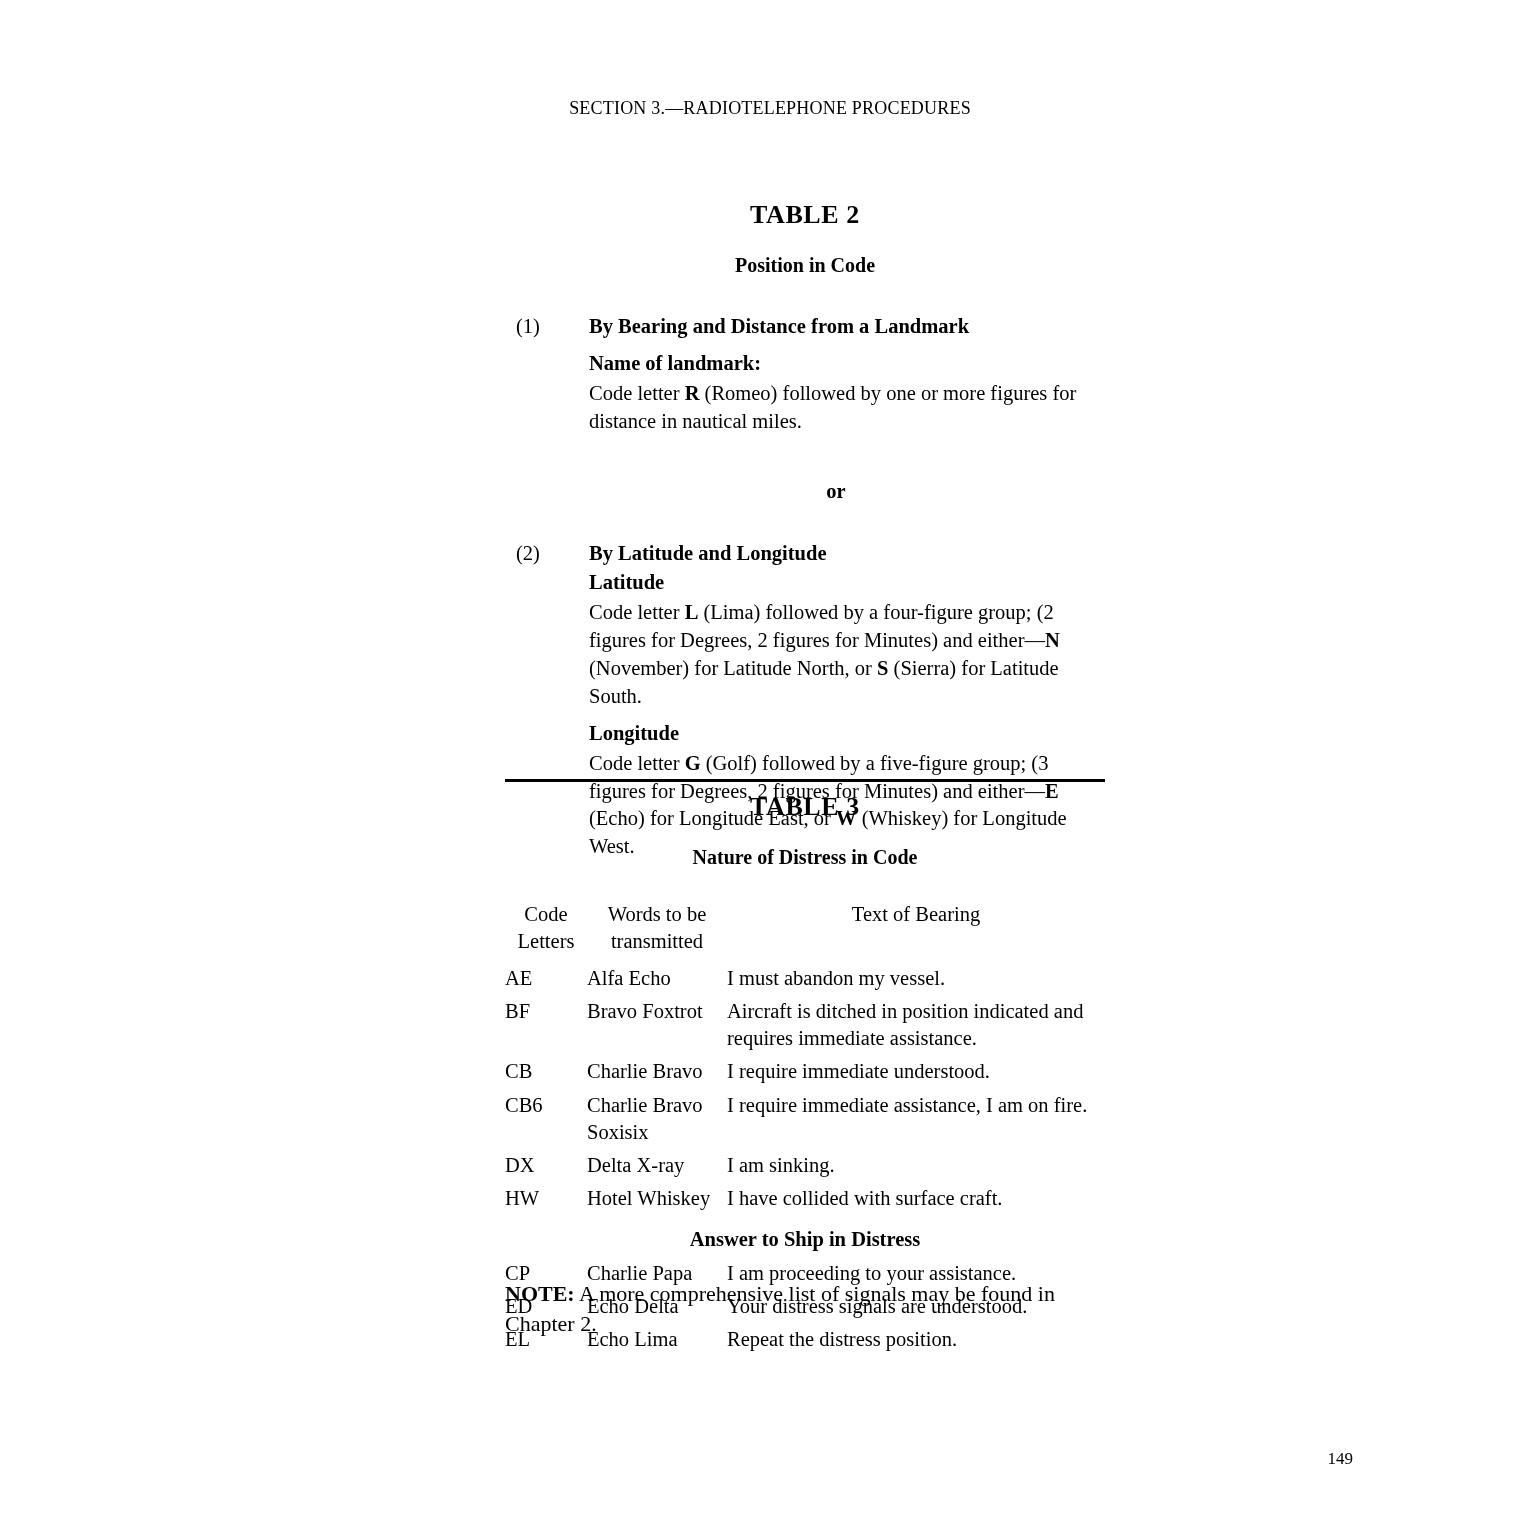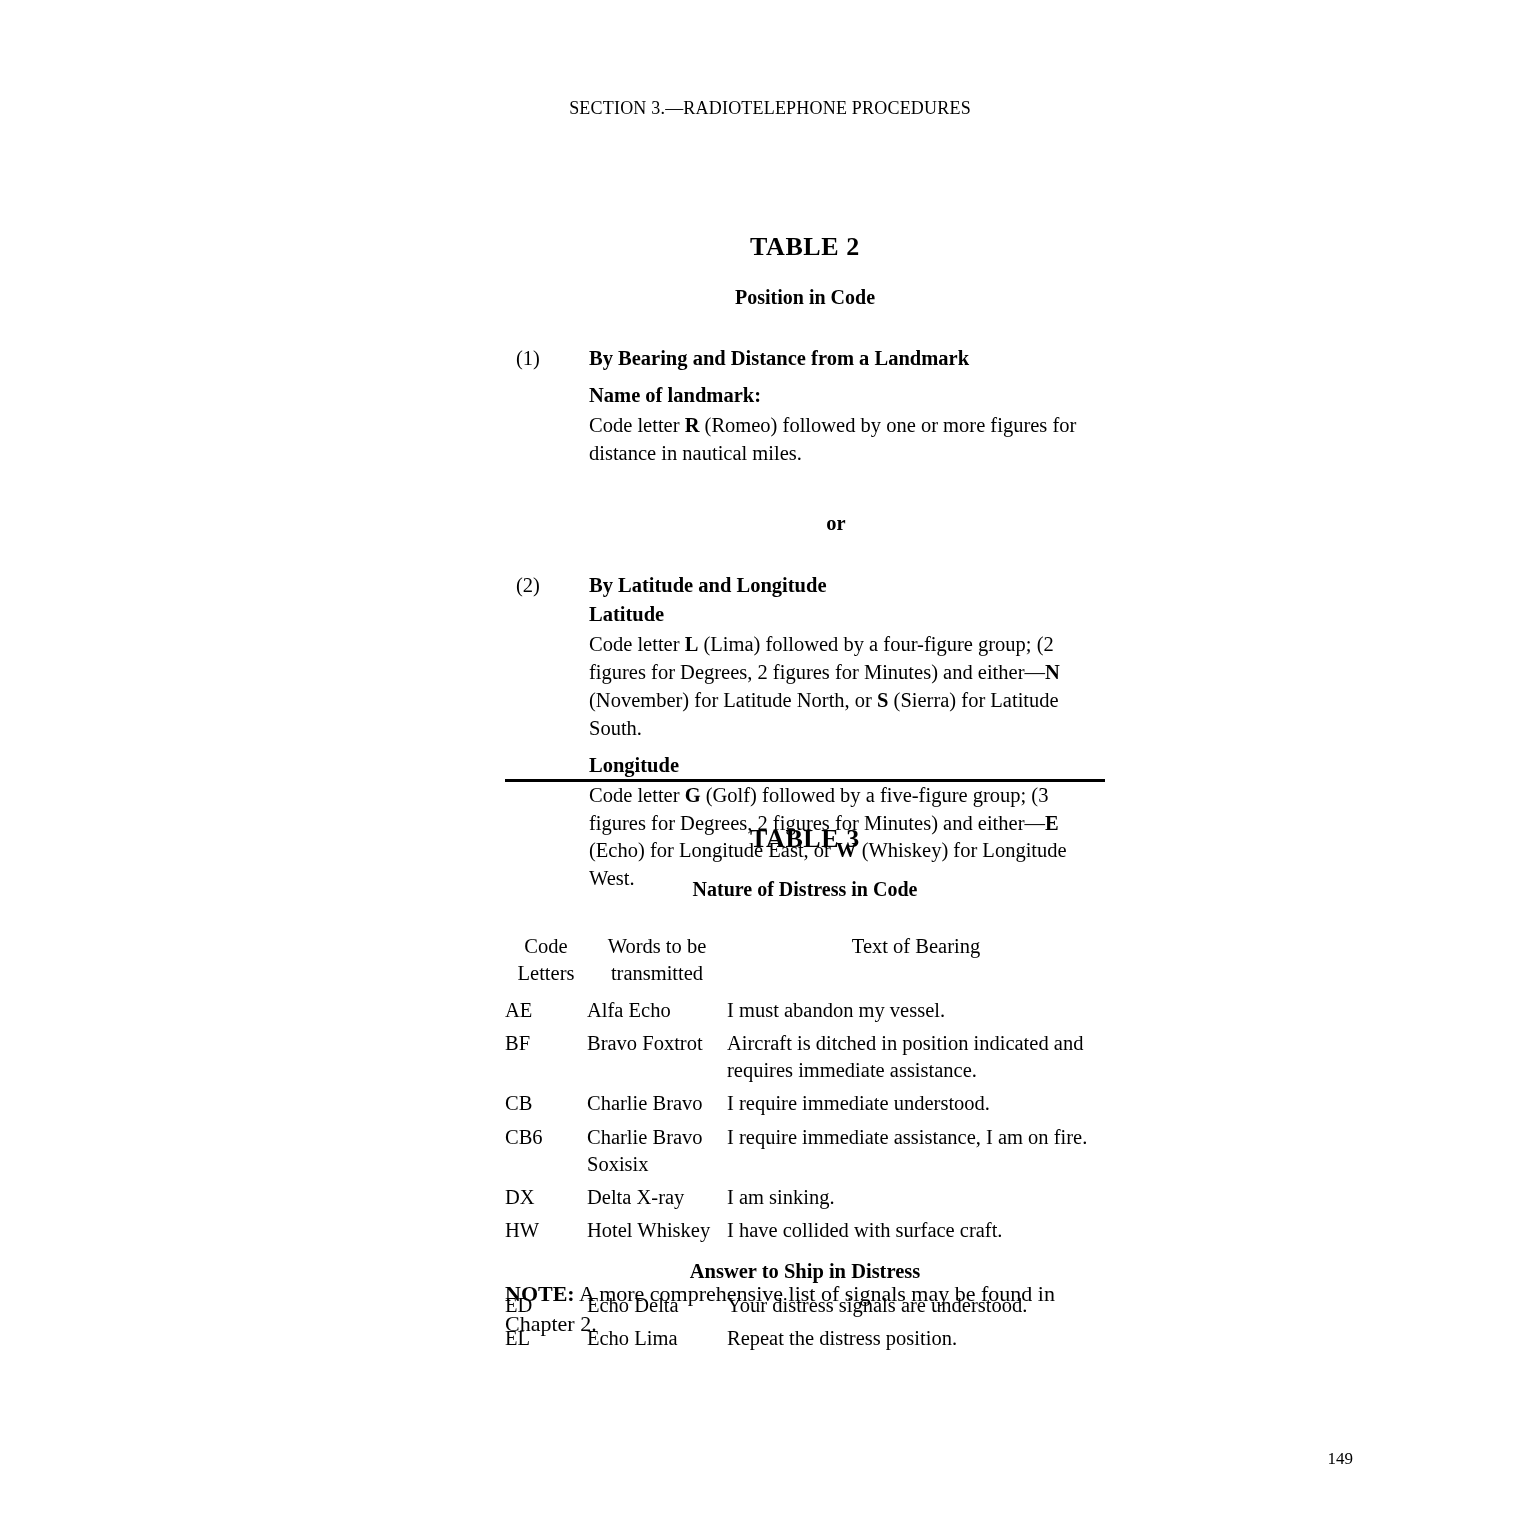--- a/index.html
+++ b/index.html
@@ -32,21 +32,20 @@
     letter-spacing: 0.2px;
   }
 
   
   .tbl2-wrap { position: absolute; left: 505px; top: 200px; width: 600px; }
   .tbl-number {
     text-align: center;
     font-weight: bold;
     font-size: 26px;
     letter-spacing: 0.6px;
-    margin-top: 32px;
   }
   .tbl-caption {
     text-align: center;
     font-weight: bold;
     font-size: 20px;
     margin-top: 24px;
   }
 
   .item {
     position: relative;
@@ -251,20 +250,25 @@
           <td class="cell-code">HW</td>
           <td class="cell-words">Hotel Whiskey</td>
           <td class="cell-text">I have collided with surface craft.</td>
         </tr>
 
         <tr class="section-head">
           <td colspan="3">Answer to Ship in Distress</td>
         </tr>
 
         <tr>
+          <td class="cell-code">CP</td>
+          <td class="cell-words">Charlie Papa</td>
+          <td class="cell-text">I am proceeding to your assistance.</td>
+        </tr>
+        <tr>
           <td class="cell-code">ED</td>
           <td class="cell-words">Echo Delta</td>
           <td class="cell-text">Your distress signals are understood.</td>
         </tr>
         <tr>
           <td class="cell-code">EL</td>
           <td class="cell-words">Echo Lima</td>
           <td class="cell-text">Repeat the distress position.</td>
         </tr>
       </tbody>

